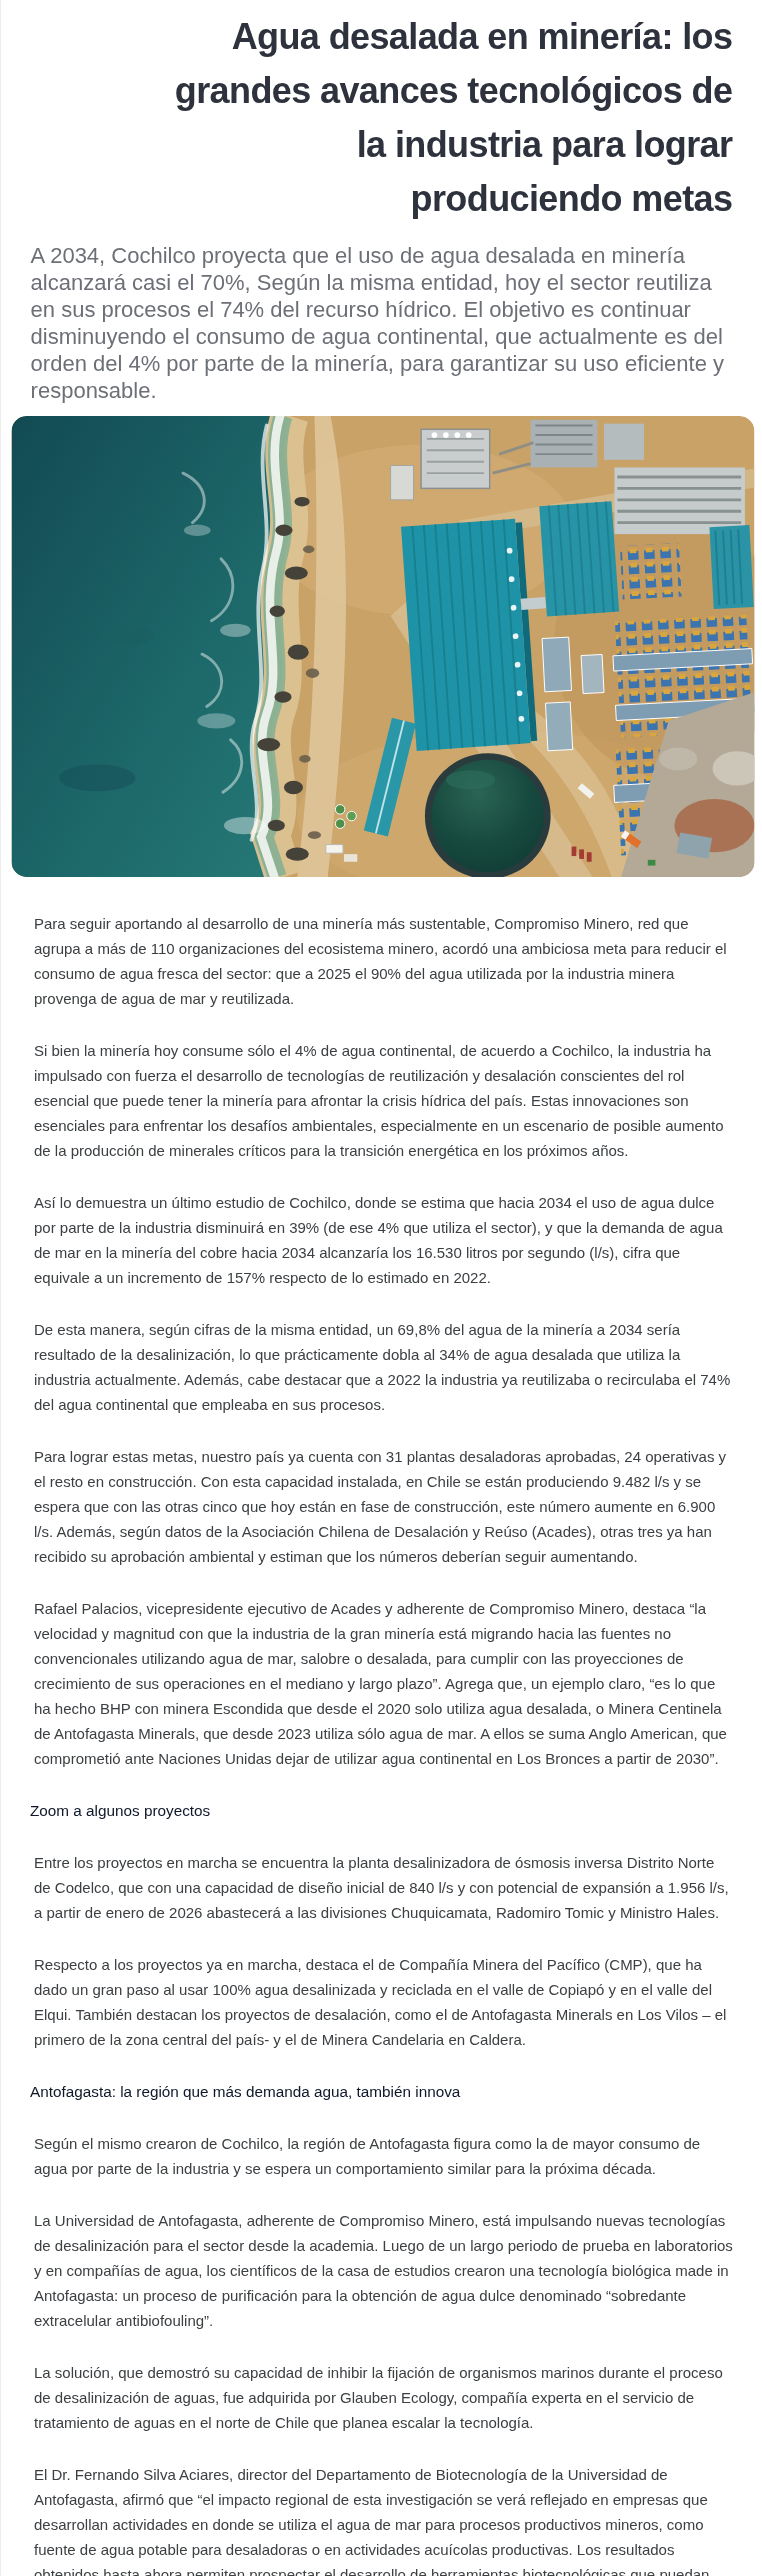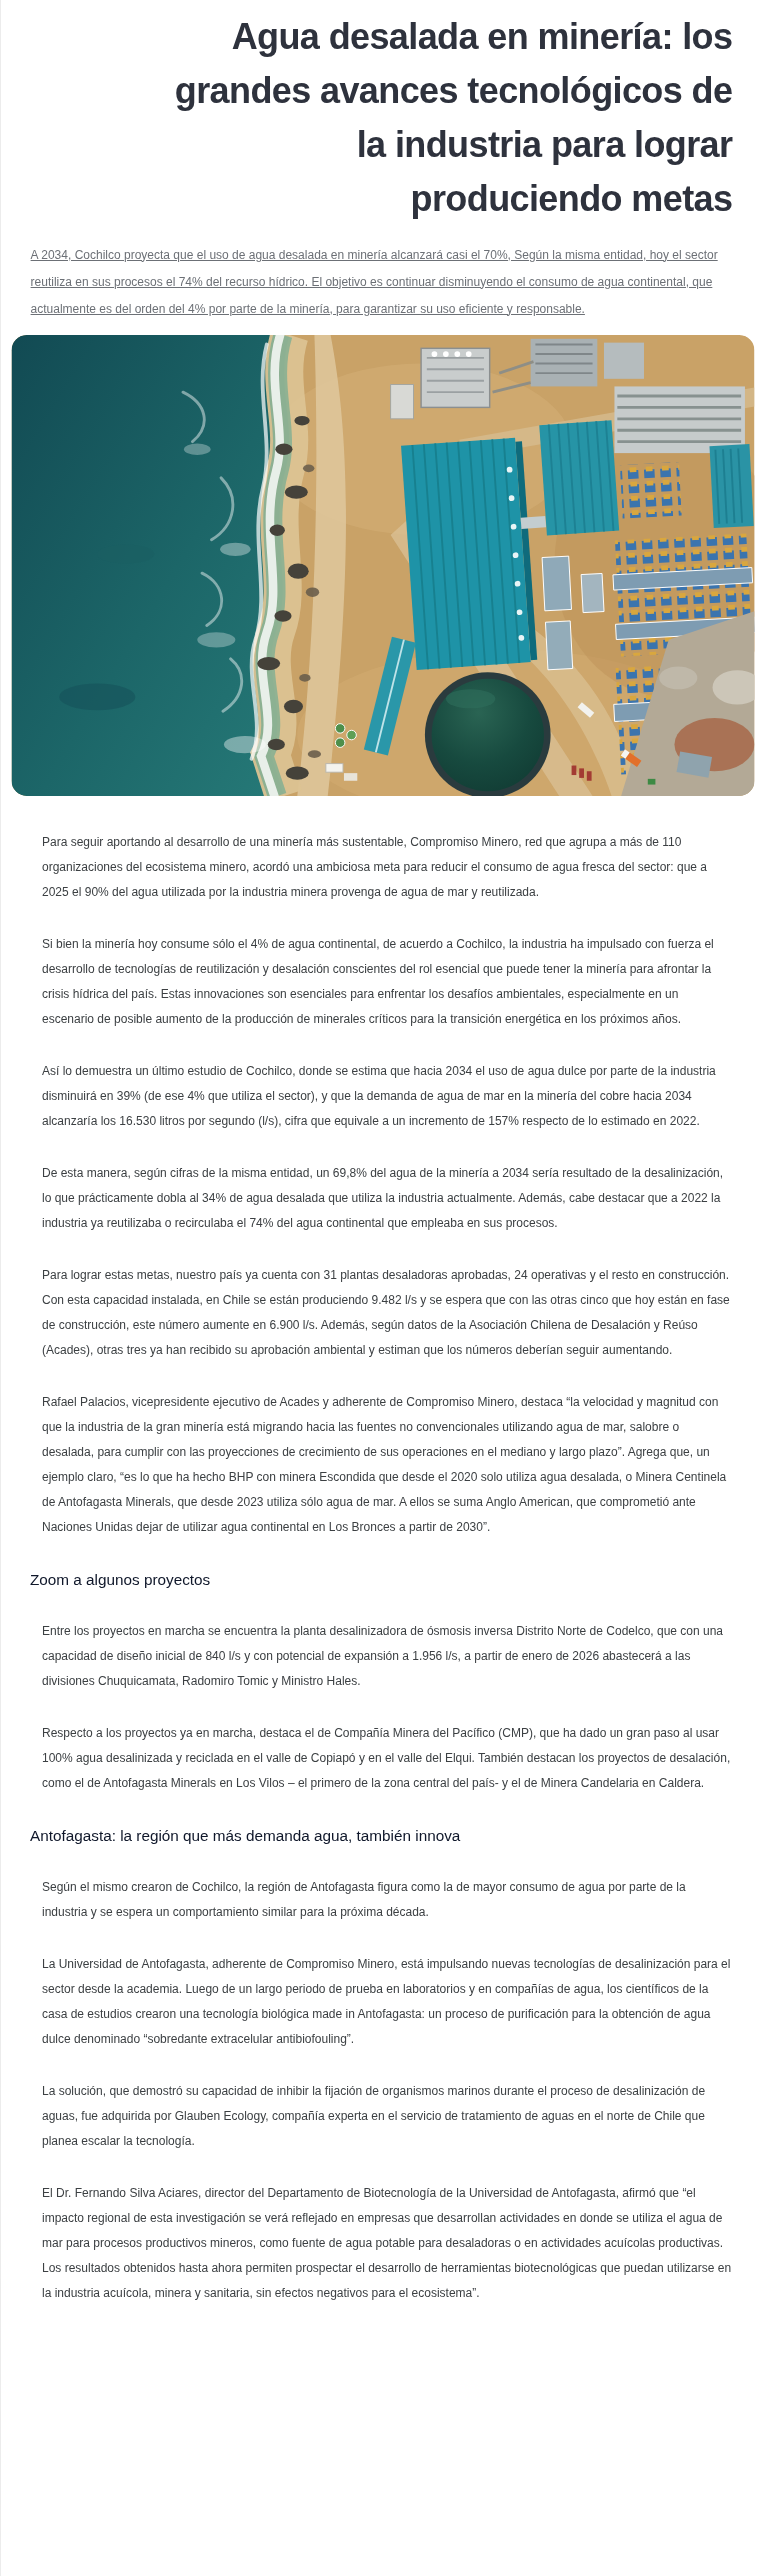--- a/index.html
+++ b/index.html
@@ -11,26 +11,26 @@
   }
   .title{
     margin:0 29.6px 0 29.6px;
     font-weight:700;font-size:36px;line-height:54px;letter-spacing:-0.6px;
     color:#2e323d;
     text-align:right;
   }
   .title .tl{display:block;}
   .lead{
     margin:16px 29.6px 0 29.6px;
-    font-size:12px;line-height:27px;color:#6c7076;text-decoration:underline;
+    font-size:22px;line-height:27px;color:#6c7076;
   }
   figure.hero{margin:12.4px 9.5px 0 9.5px;padding:0;}
   figure.hero svg{display:block;width:744px;height:461px;border-radius:15.3px;}
   .article{margin:34px 29px 0 29px;padding-bottom:19px;}
-  .article p.bp{margin:0 0 27px 12px;font-size:12px;line-height:25px;color:#3c4043;}
+  .article p.bp{margin:0 0 27px 4px;font-size:15px;line-height:25px;color:#3c4043;}
   .article h2.bh{margin:11.4px 0 27px 0;font-size:15.3px;line-height:25px;color:#0f172a;font-weight:400;}
   .article .it{}
 </style>
 </head>
 <body>
 
 <div class="page">
 
   <h1 class="title">
       <span class="tl">Agua desalada en minería: los</span>

